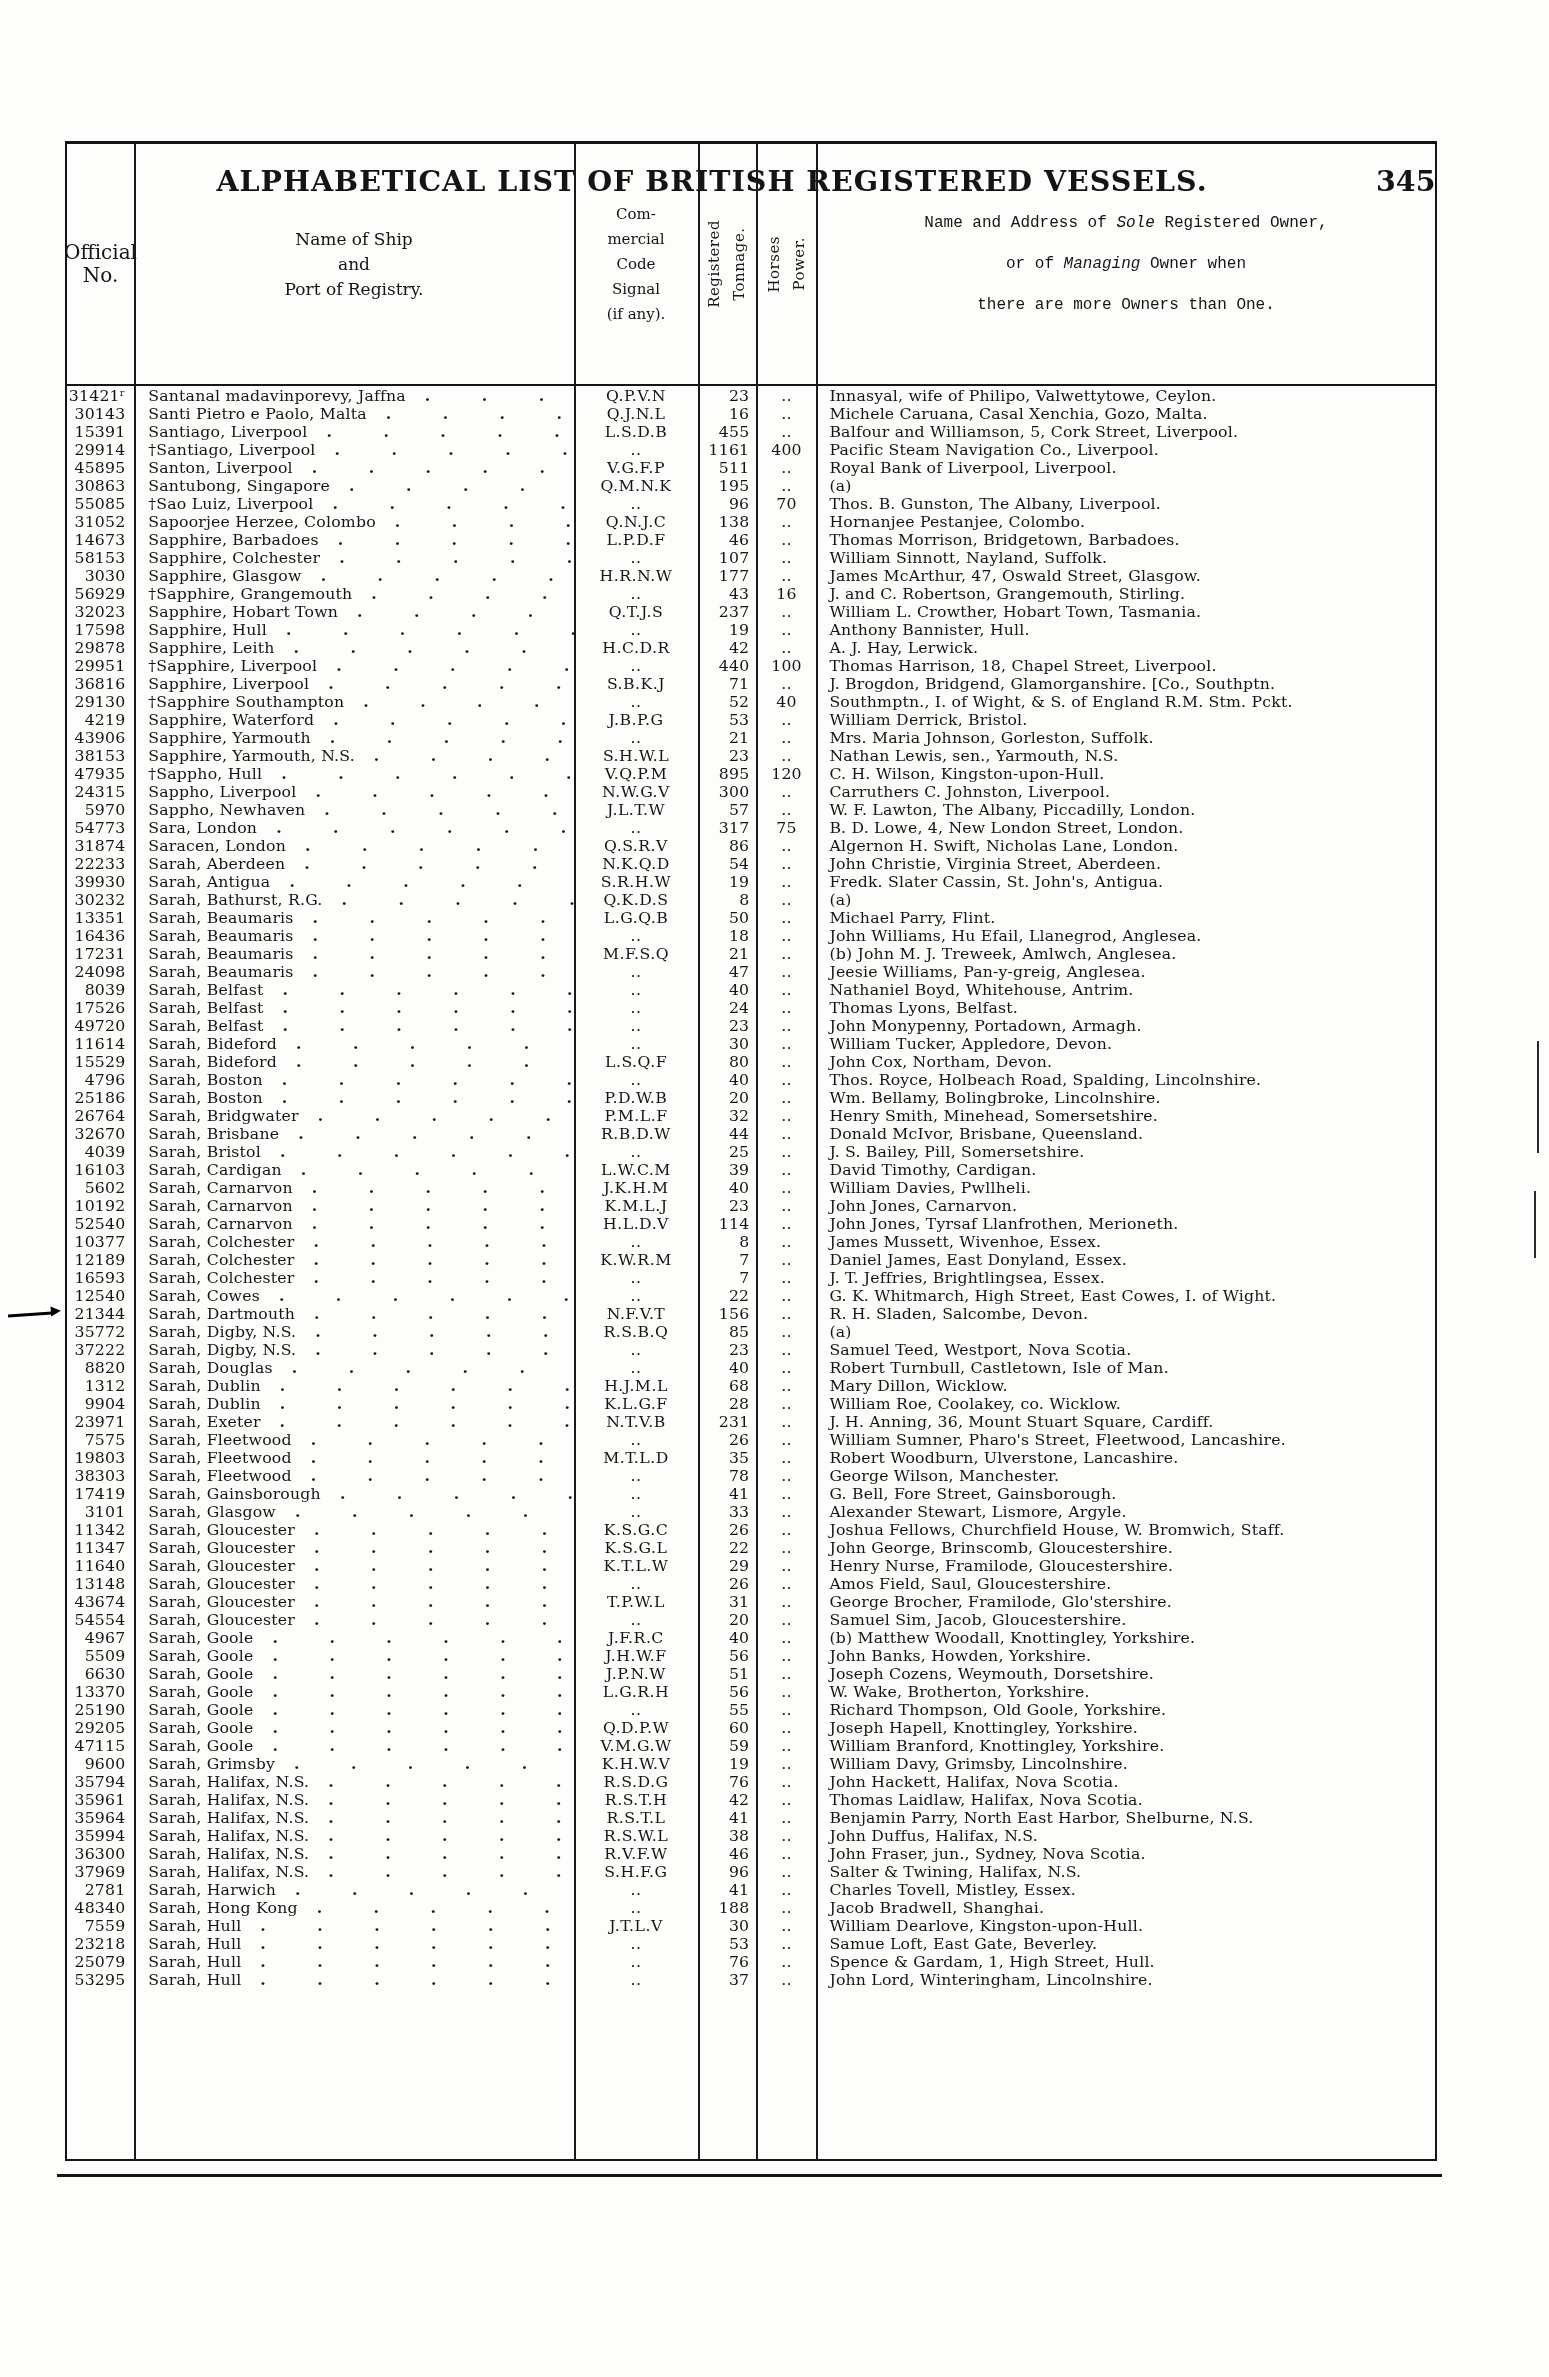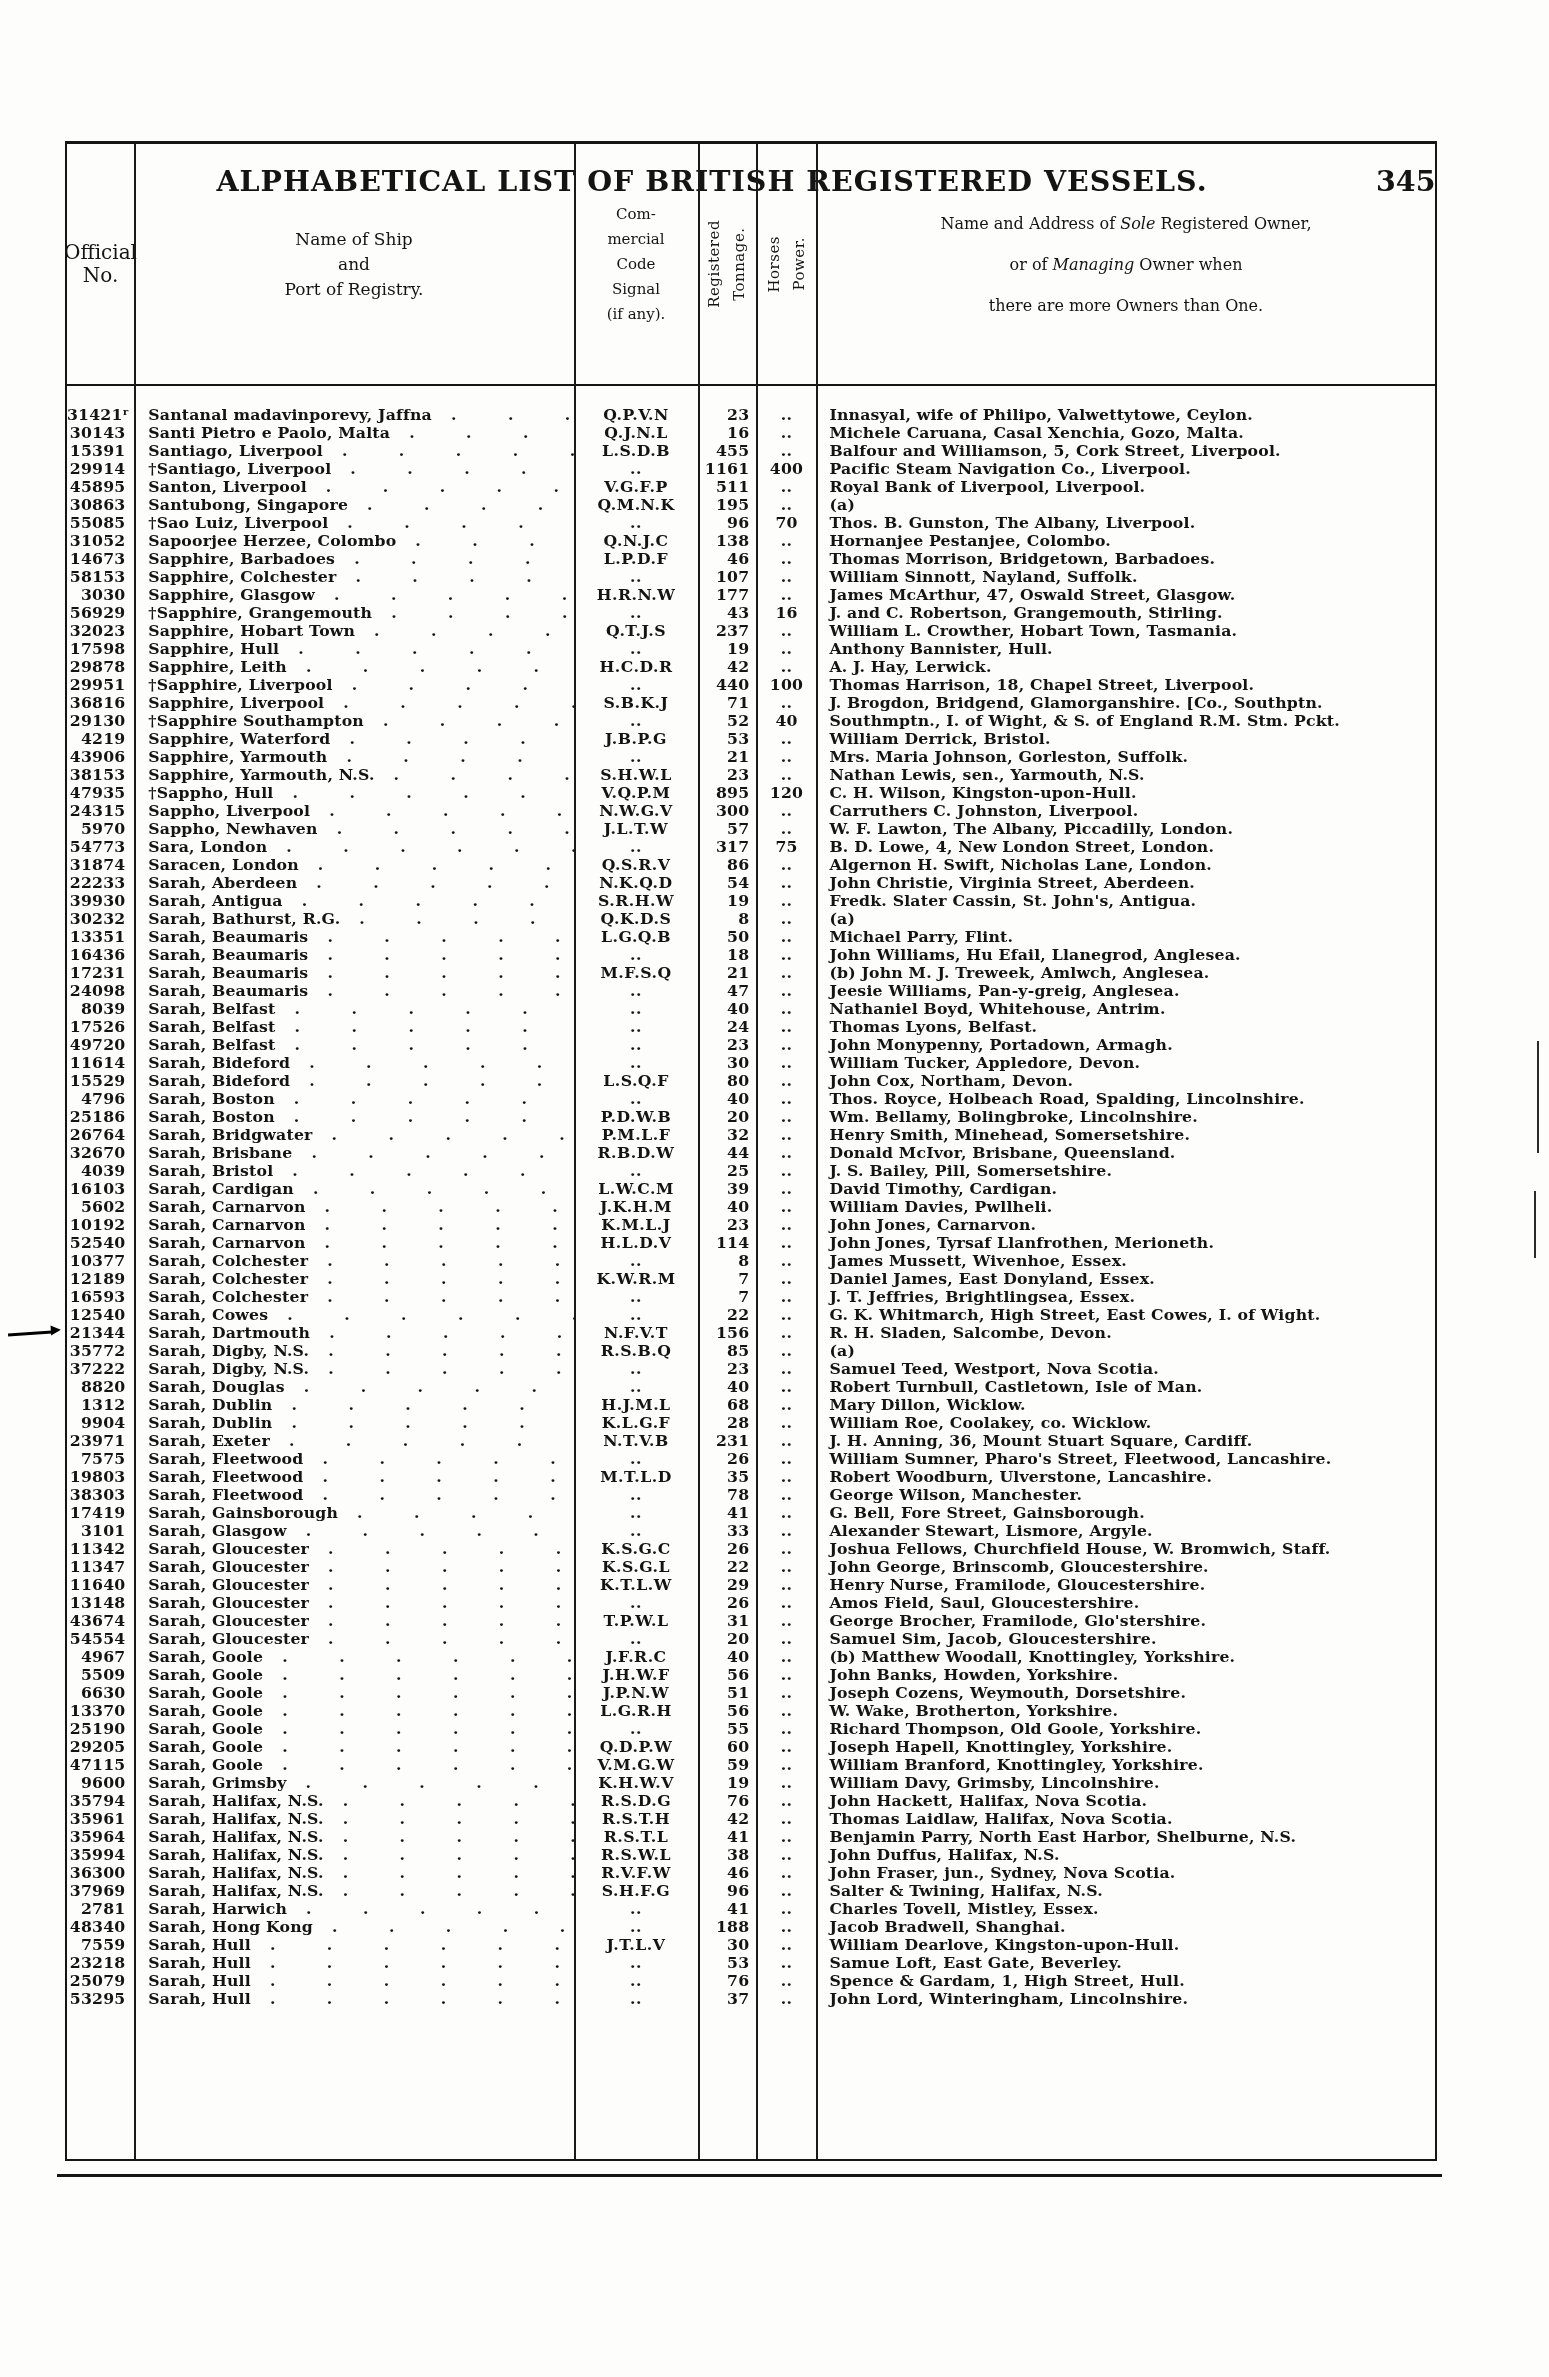--- a/index.html
+++ b/index.html
@@ -33,24 +33,24 @@
   }
   .th { display:flex; flex-direction:column; align-items:center; justify-content:center; text-align:center; }
   .th-no { font-size:20px; line-height:23px; }
   .th-ship { font-size:17px; line-height:21px; gap:4px; }
   .th-code { font-size:15px; line-height:25px; }
   .th-rot { font-size:15px; }
   .th-rot .rot {
     writing-mode:vertical-rl; transform:rotate(180deg);
     white-space:pre-line; text-align:center; line-height:25px; letter-spacing:0.5px;
   }
-  .th-owner { font-size:16px; line-height:21px; gap:20px; }
+  .th-owner { font-size:16px; line-height:21px; gap:20px;font-family:Liberation Mono, monospace; }
   .ital { font-style:italic; }
   
-  .tbody { position:relative; padding-top:20px;font-weight:bold; }
+  .tbody { position:relative; padding-top:1px; }
   .trow {
     display:grid; grid-template-columns:67px 440px 124px 58px 61px 1fr;
     height:18px; position:relative; font-size:15.7px; line-height:18px;
     letter-spacing:0.2px; white-space:nowrap;
   }
   .c-no    { text-align:right; padding-right:8.6px; }
   .c-name  { display:flex; padding-left:14.3px; overflow:hidden; }
   .nm      { flex:0 0 auto; }
   .leader  { flex:1 1 auto; overflow:hidden; }
   .leader::before { content:".  .  .  .  .  .  .  .  .  .  .  .  ."; letter-spacing:23px; padding-left:19px; font-weight:bold; }

